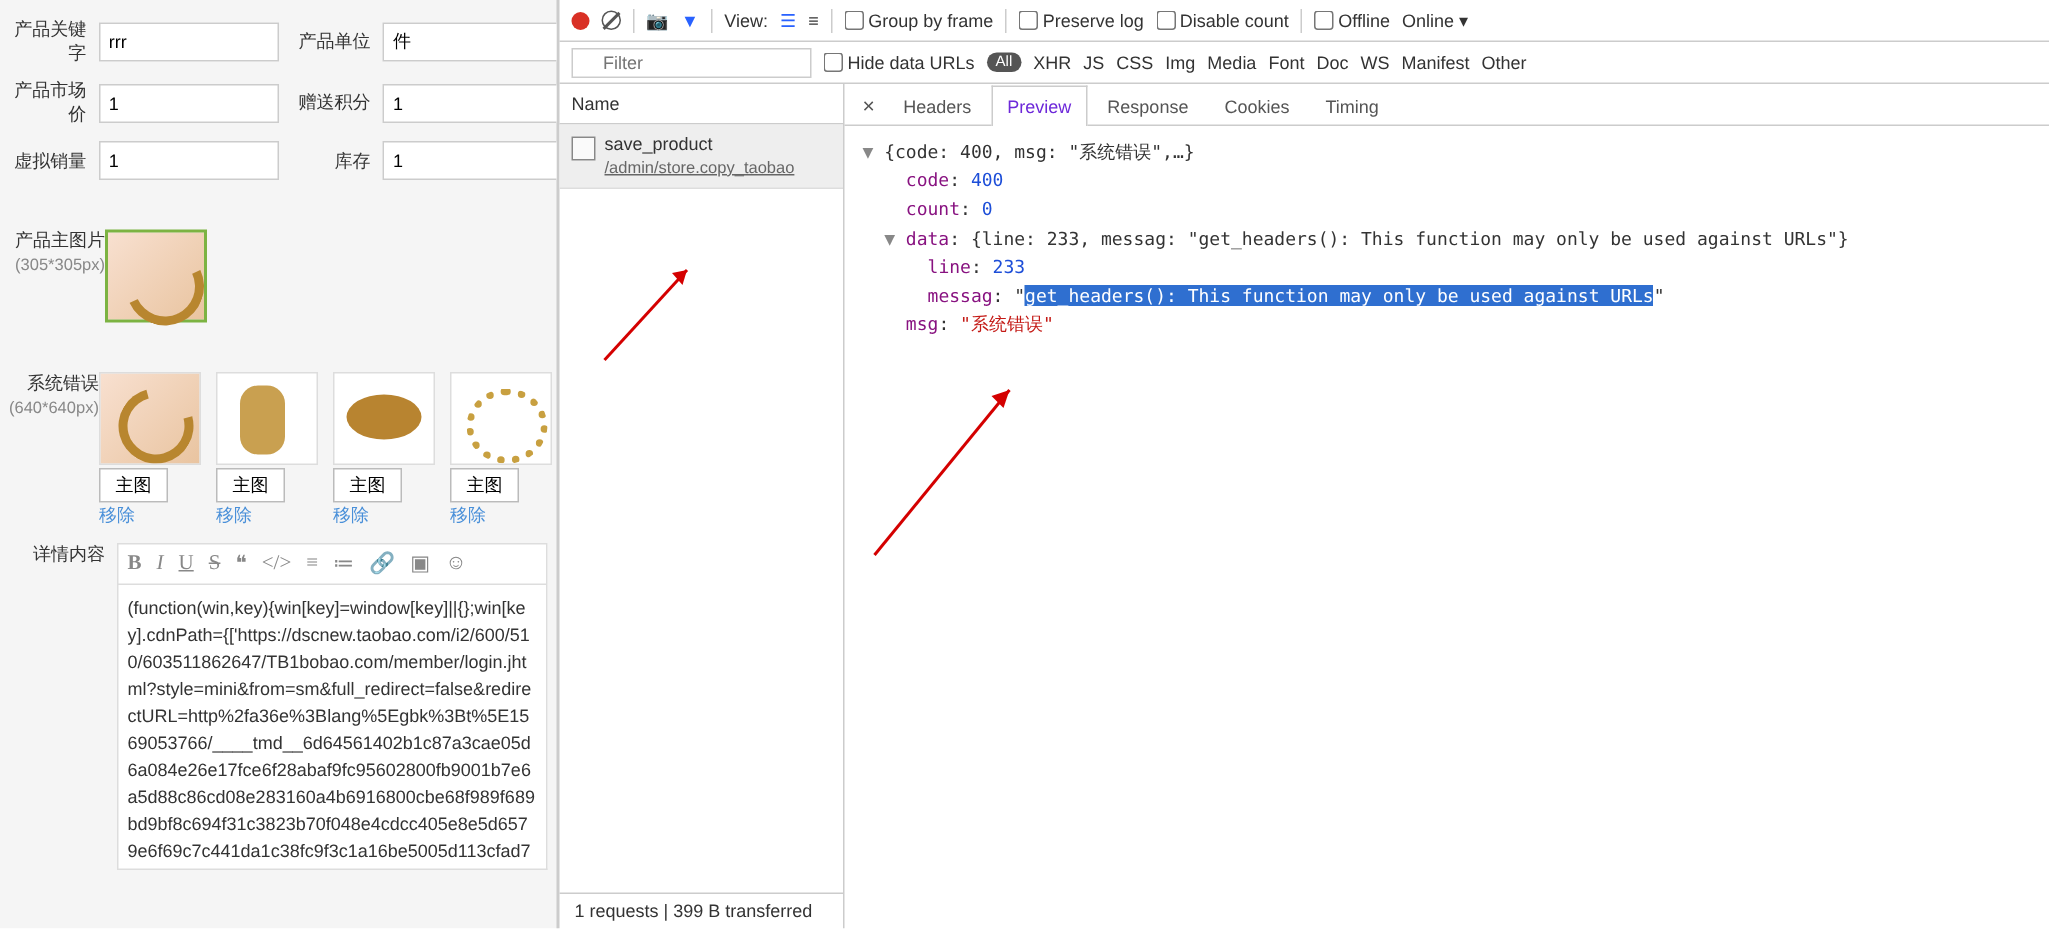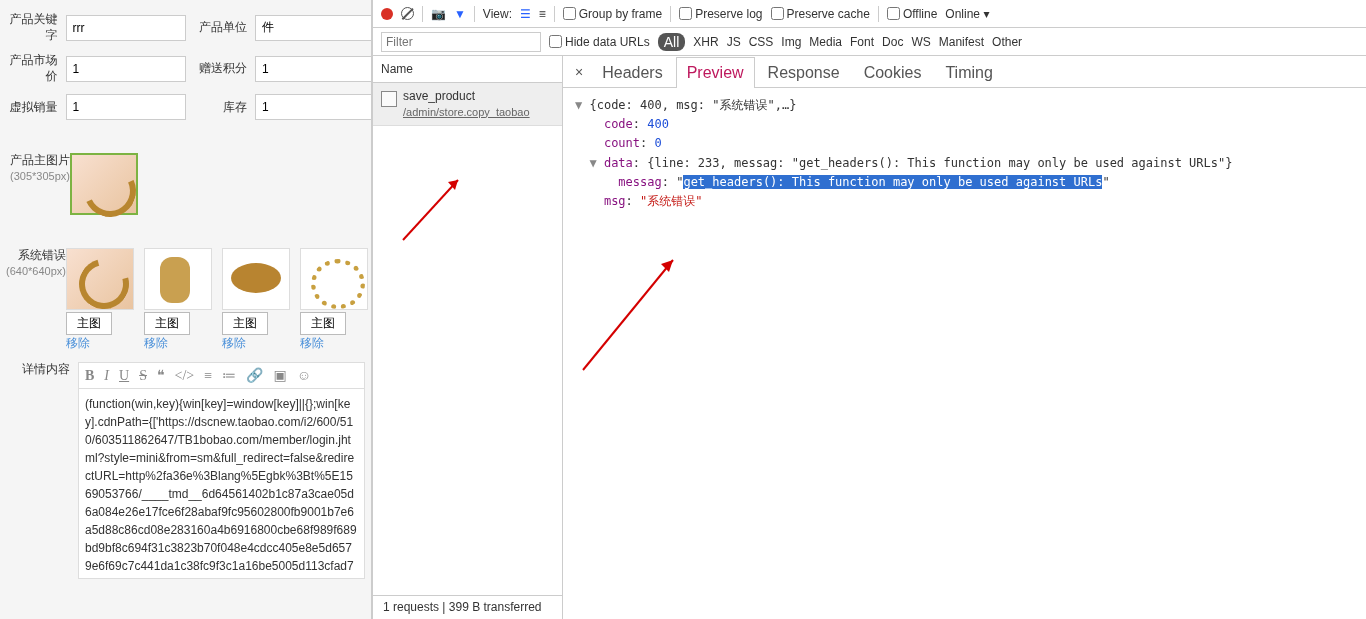--- a/index.html
+++ b/index.html
@@ -29,39 +29,39 @@
 
 .devtools { flex: 1; background: #fff; display: flex; flex-direction: column; border-left: 1px solid #ccc; }
 .dt-toolbar { height: 28px; border-bottom: 1px solid #ccc; display: flex; align-items: center; gap: 8px; padding: 0 8px; font-size: 12px; color: #333; }
 .record-dot { width:12px;height:12px;border-radius:50%;background:#d93025; }
 .circle-slash { width:13px;height:13px;border:1.5px solid #555;border-radius:50%;position:relative;}
 .circle-slash::after{content:"";position:absolute;left:-2px;top:5px;width:15px;height:1.5px;background:#555;transform:rotate(-45deg);}
 .vbar { width:1px;height:16px;background:#ccc; }
 .chk { display:flex; align-items:center; gap:3px; }
 .chk input { margin:0; }
 .dt-filter-row { height: 28px; border-bottom: 1px solid #ccc; display: flex; align-items: center; gap: 8px; padding: 0 8px; }
-.dt-filter-input { border:1px solid #ccc; padding:2px 4px; height:20px; width:160px; font-size:12px; }
-.pill { padding:1px 6px; border-radius:8px; font-size:14px; cursor:pointer; }
+.dt-filter-input { border:1px solid #ccc; padding:2px 20px; height:20px; width:160px; font-size:12px; }
+.pill { padding:1px 6px; border-radius:8px; font-size:10px; cursor:pointer; }
 .pill.active { background:#555; color:#fff; }
 .filter-type { color:#333; font-size:12px; cursor:pointer; }
 .timeline { height:64px; border-bottom:1px solid #ccc; position:relative; }
 .timeline-ticks { display:flex; justify-content:space-between; padding:2px 20px 0 60px; font-size:11px; color:#555; }
 .timeline-bar { position:absolute; left:0; right:0; top:22px; height:2px; background:#2e7d32; }
 .dt-body { flex:1; display:flex; min-height:0; }
 .requests-pane { width:190px; border-right:1px solid #ccc; display:flex; flex-direction:column; }
 .req-header { padding:6px 8px; border-bottom:1px solid #ccc; font-size:12px; color:#333; }
 .req-item { display:flex; align-items:flex-start; gap:6px; padding:6px 8px; background:#eee; border-bottom:1px solid #ddd; cursor:pointer; }
 .req-icon { width:16px;height:16px;border:1px solid #888;background:#fafafa;margin-top:2px; }
 .req-text { font-size:12px; line-height:1.3; }
 .req-text .sub { color:#666; font-size:11px;text-decoration:underline; }
 .detail-pane { flex:1; display:flex; flex-direction:column; }
 .tabs { display:flex; border-bottom:1px solid #ccc; align-items:center; padding-left:6px; gap:2px; }
 .tabs .close { padding:4px 6px; color:#555; cursor:pointer; font-size:14px; }
-.tab { padding:6px 10px; font-size:16px; color:#555; cursor:pointer; border:1px solid transparent; border-bottom:none; position:relative; top:1px; }
-.tab.active { border-color:#ccc; background:#fff; color:#be185d; }
+.tab { padding:6px 10px; font-size:12px; color:#555; cursor:pointer; border:1px solid transparent; border-bottom:none; position:relative; top:1px; }
+.tab.active { border-color:#ccc; background:#fff; color:#6d28d9; }
 .preview-json { padding:8px 12px; font-family:Menlo,Consolas,monospace; font-size:12px; line-height:1.6; }
 .json-line { white-space:pre; }
 .json-key { color:#881280; }
 .json-num { color:#1d4ed8; }
 .json-str { color:#c41a16; }
 .tri { color:#888; cursor:pointer; }
 .highlight { background:#2f6fd0; color:#fff; }
 .statusbar { height:24px; border-top:1px solid #ccc; padding:4px 10px; font-size:12px; color:#333; }
 
 .arrow { position:absolute; pointer-events:none; }
@@ -177,21 +177,21 @@
         <input type="checkbox" style="">
         <span>Group by frame</span>
       </label>
     <span class="vbar"></span>
     <label class="chk">
         <input type="checkbox" style="">
         <span>Preserve log</span>
       </label>
     <label class="chk">
         <input type="checkbox" style="">
-        <span>Preserve cache</span>
+        <span>Disable count</span>
       </label>
     <span class="vbar"></span>
     <label class="chk">
         <input type="checkbox" style="">
         <span>Offline</span>
       </label>
     <span><span>Online</span> ▾</span>
   </div>
 
   <div class="dt-filter-row">
@@ -235,20 +235,21 @@
         <span class="tab active">Preview</span>
         <span class="tab">Response</span>
         <span class="tab">Cookies</span>
         <span class="tab">Timing</span>
       </div>
       <div class="preview-json">
         <div class="json-line"><span class="tri">▼ </span><span>{code: 400, msg: "系统错误",…}</span></div>
         <div class="json-line">    <span class="json-key">code</span>: <span class="json-num">400</span></div>
         <div class="json-line">    <span class="json-key">count</span>: <span class="json-num">0</span></div>
         <div class="json-line">  <span class="tri">▼ </span><span class="json-key">data</span>: <span>{line: 233, messag: "get_headers(): This function may only be used against URLs"}</span></div>
+        <div class="json-line">      <span class="json-key">line</span>: <span class="json-num">233</span></div>
         <div class="json-line">      <span class="json-key">messag</span>: "<span class="highlight">get_headers(): This function may only be used against URLs</span>"</div>
         <div class="json-line">    <span class="json-key">msg</span>: <span class="json-str">"<span>系统错误</span>"</span></div>
       </div>
     </div>
   </div>
 
   <svg class="arrow" style="left:20px;top:170px" width="80" height="80">
     <line class="arrow-line" x1="10" y1="70" x2="65" y2="10"></line>
     <polygon class="arrow-head" points="65,10 55,12 62,20"></polygon>
   </svg>

